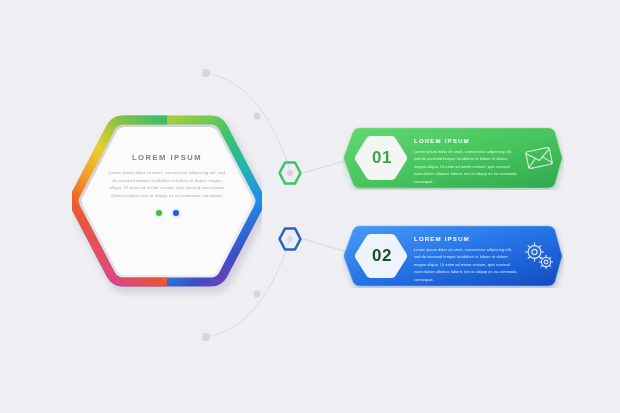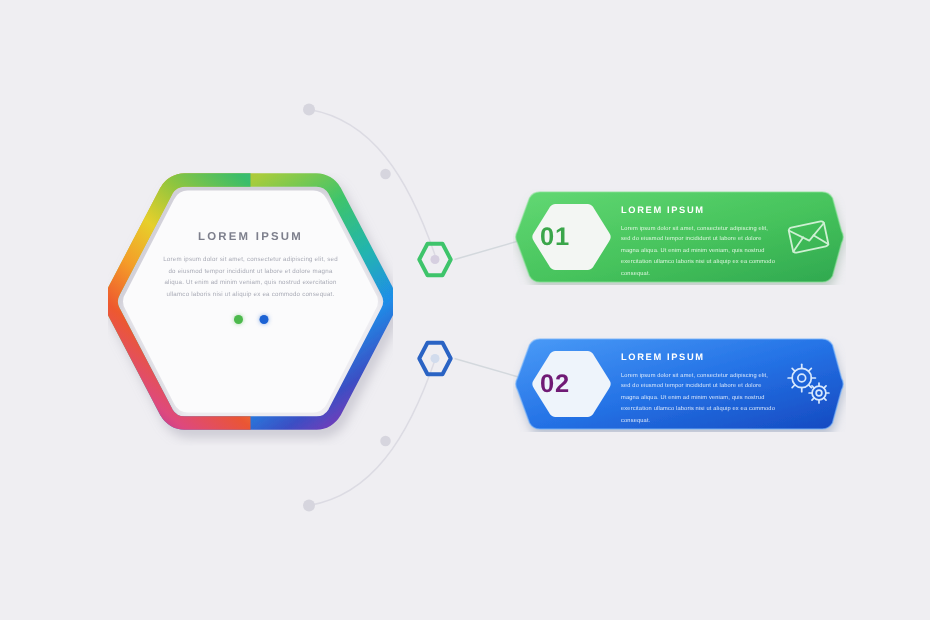--- a/index.html
+++ b/index.html
@@ -88,33 +88,33 @@
     position: absolute;
     width: 222px;
     height: 64px;
   }
   .banner.b1 { left: 342px; top: 126px; }
   .banner.b2 { left: 342px; top: 224px; }
   .banner-svg { position: absolute; left: 0; top: 0; }
 
   .banner-num {
     position: absolute;
-    left: 4px;
+    left: 16px;
     top: 8px;
     width: 48px;
     height: 48px;
     display: flex;
     align-items: center;
     justify-content: center;
     font-size: 17px;
     font-weight: bold;
     letter-spacing: 0.5px;
   }
   .banner.b1 .banner-num { color: #3aa64a; }
-  .banner.b2 .banner-num { color: #701a75; }
+  .banner.b2 .banner-num { color: #14532d; }
 
   .banner-text {
     position: absolute;
     left: 72px;
     top: 11px;
     width: 103px;
   }
   .banner-title {
     font-size: 6.2px;
     font-weight: bold;

